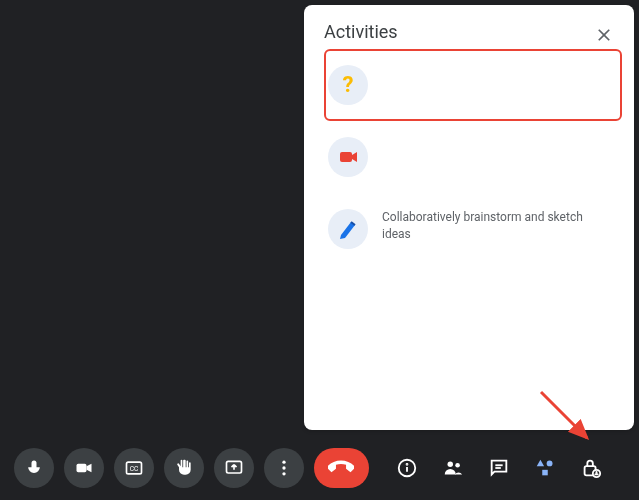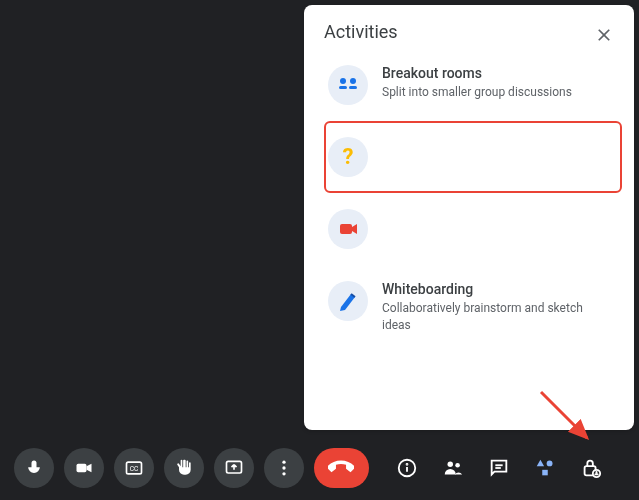--- a/index.html
+++ b/index.html
@@ -63,36 +63,20 @@
   <div class="panel-header">
     <div class="panel-title">Activities</div>
     <div class="close-x" title="Close">
       <svg width="20" height="20" viewBox="0 0 24 24">
           <path fill="currentColor" d="M19 6.41 17.59 5 12 10.59 6.41 5 5 6.41 10.59 12 5 17.59 6.41 19 12 13.41 17.59 19 19 17.59 13.41 12z"></path>
         </svg>
     </div>
   </div>
   <div class="scroll">
 
-    <div class="activity">
-      <div class="act-icon">
-        <svg width="24" height="24" viewBox="0 0 24 24">
-            <g fill="#1a73e8">
-              <circle cx="7" cy="8" r="3"></circle>
-              <circle cx="17" cy="8" r="3"></circle>
-              <rect x="3" y="13" width="8" height="3" rx="1.5"></rect>
-              <rect x="13" y="13" width="8" height="3" rx="1.5"></rect>
-            </g>
-          </svg>
-      </div>
-      <div class="act-body">
-        <div class="act-title">Breakout rooms</div>
-        <div class="act-desc">Split into smaller group discussions</div>
-      </div>
-    </div>
 
 
     <div class="activity highlight">
       <div class="act-icon">
         <svg width="24" height="24" viewBox="0 0 24 24">
             <text x="12" y="19" text-anchor="middle" font-size="22" font-weight="700" fill="#fbbc04">?</text>
           </svg>
       </div>
       <div class="act-body">
       </div>
@@ -108,21 +92,20 @@
     </div>
 
     <div class="activity">
       <div class="act-icon">
         <svg width="24" height="24" viewBox="0 0 24 24">
             <path d="M5 18L15 5l4 3L9 21l-5 1z" fill="#1a73e8"></path>
             <path d="M15 5l4 3" stroke="#174ea6" stroke-width="2"></path>
           </svg>
       </div>
       <div class="act-body">
-        <div class="act-title">Whiteboarding</div>
         <div class="act-desc">Collaboratively brainstorm and sketch ideas</div>
       </div>
     </div>
 
   </div>
 </div>
 
 <svg class="arrow" width="60" height="60" viewBox="0 0 60 60">
   <defs>
       <marker id="ah" markerWidth="8" markerHeight="8" refX="6" refY="3" orient="auto">

